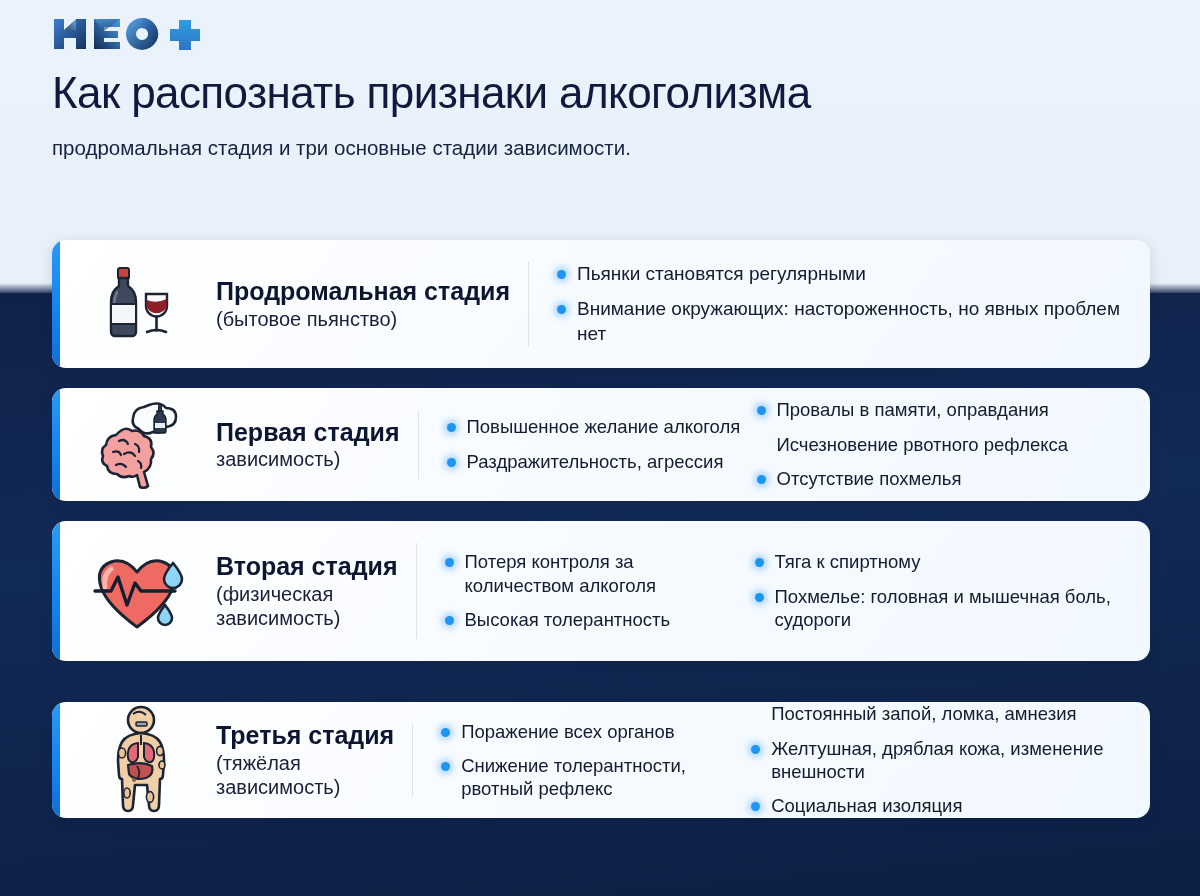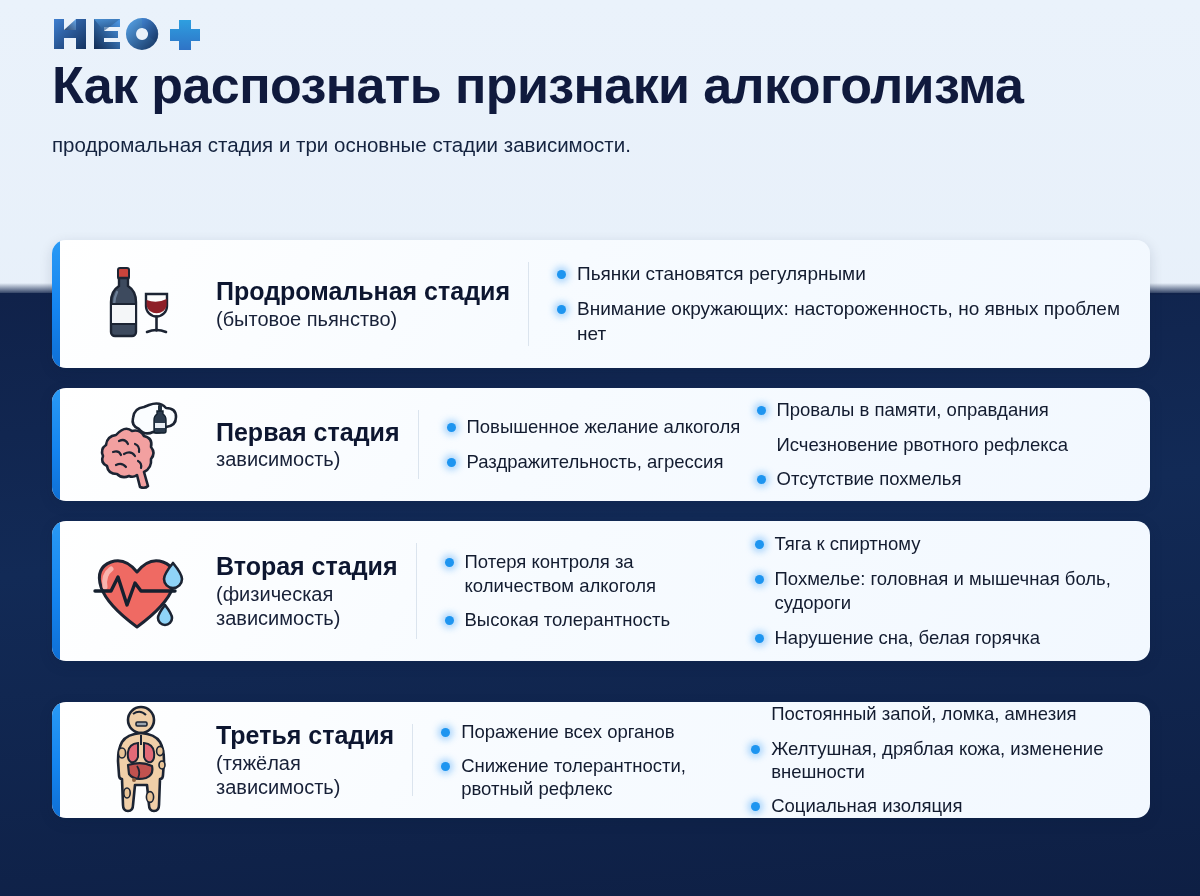--- a/index.html
+++ b/index.html
@@ -56,25 +56,26 @@
   #logo {
     display: flex;
     align-items: center;
     gap: 2px;
     height: 56px;
     padding-top: 12px;
   }
   #logo svg { display: block; }
 
   #page-title {
-    font-size: 52px;
-    font-weight: 700;
+    font-size: 44px;
+    font-weight: 400;
     letter-spacing: -0.6px;
     color: #101a3d;
     line-height: 1.12;
+    margin-top: 12px;
     white-space: nowrap;
   }
 
   #page-subtitle {
     font-size: 20.5px;
     font-weight: 500;
     color: #14233f;
     line-height: 1.42;
     margin-top: 16px;
     max-width: 1030px;
@@ -377,21 +378,20 @@
     </div>
     <div class="card-divider"></div>
     <div class="card-body">
       <div class="bullet-col col-a">
         <div class="bullet">Потеря контроля за количеством алкоголя</div>
         <div class="bullet">Высокая толерантность</div>
       </div>
       <div class="bullet-col col-b">
         <div class="bullet">Тяга к спиртному</div>
         <div class="bullet">Похмелье: головная и мышечная боль, судороги</div>
-        <div class="bullet">Нарушение сна, белая горячка</div>
       </div>
     </div>
   </div>
 
   <div class="card card-4">
     <div class="card-head">
       <div class="card-icon">
         <span class="glow">
           <svg width="82" height="110" viewBox="0 0 82 110">
 

